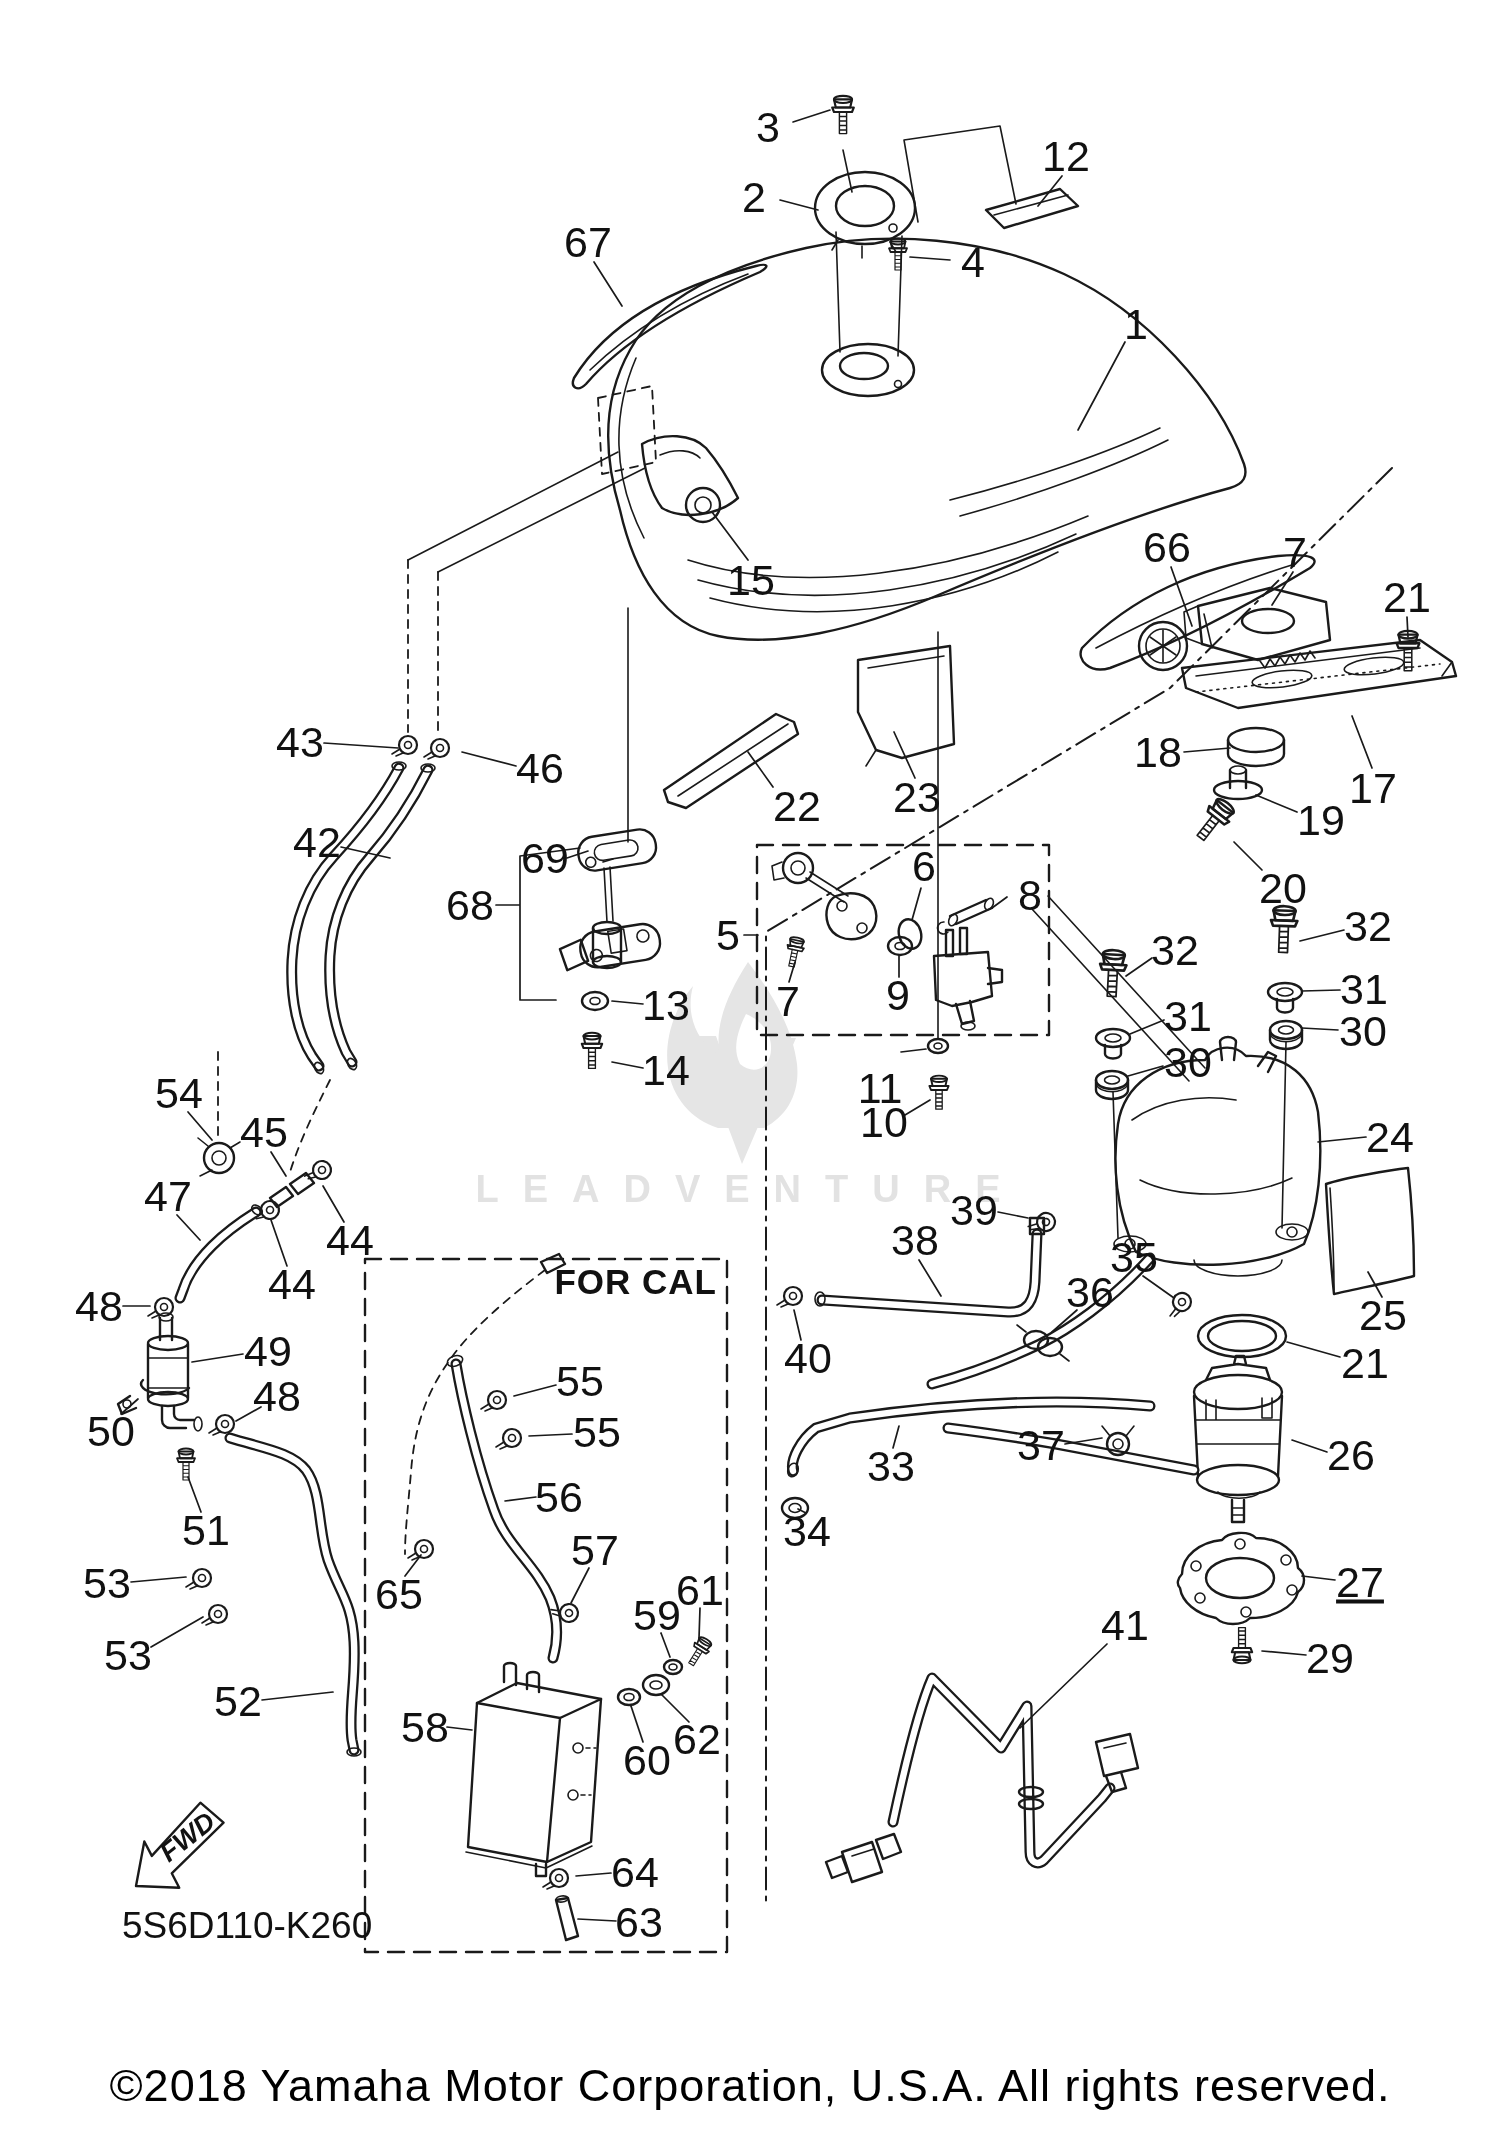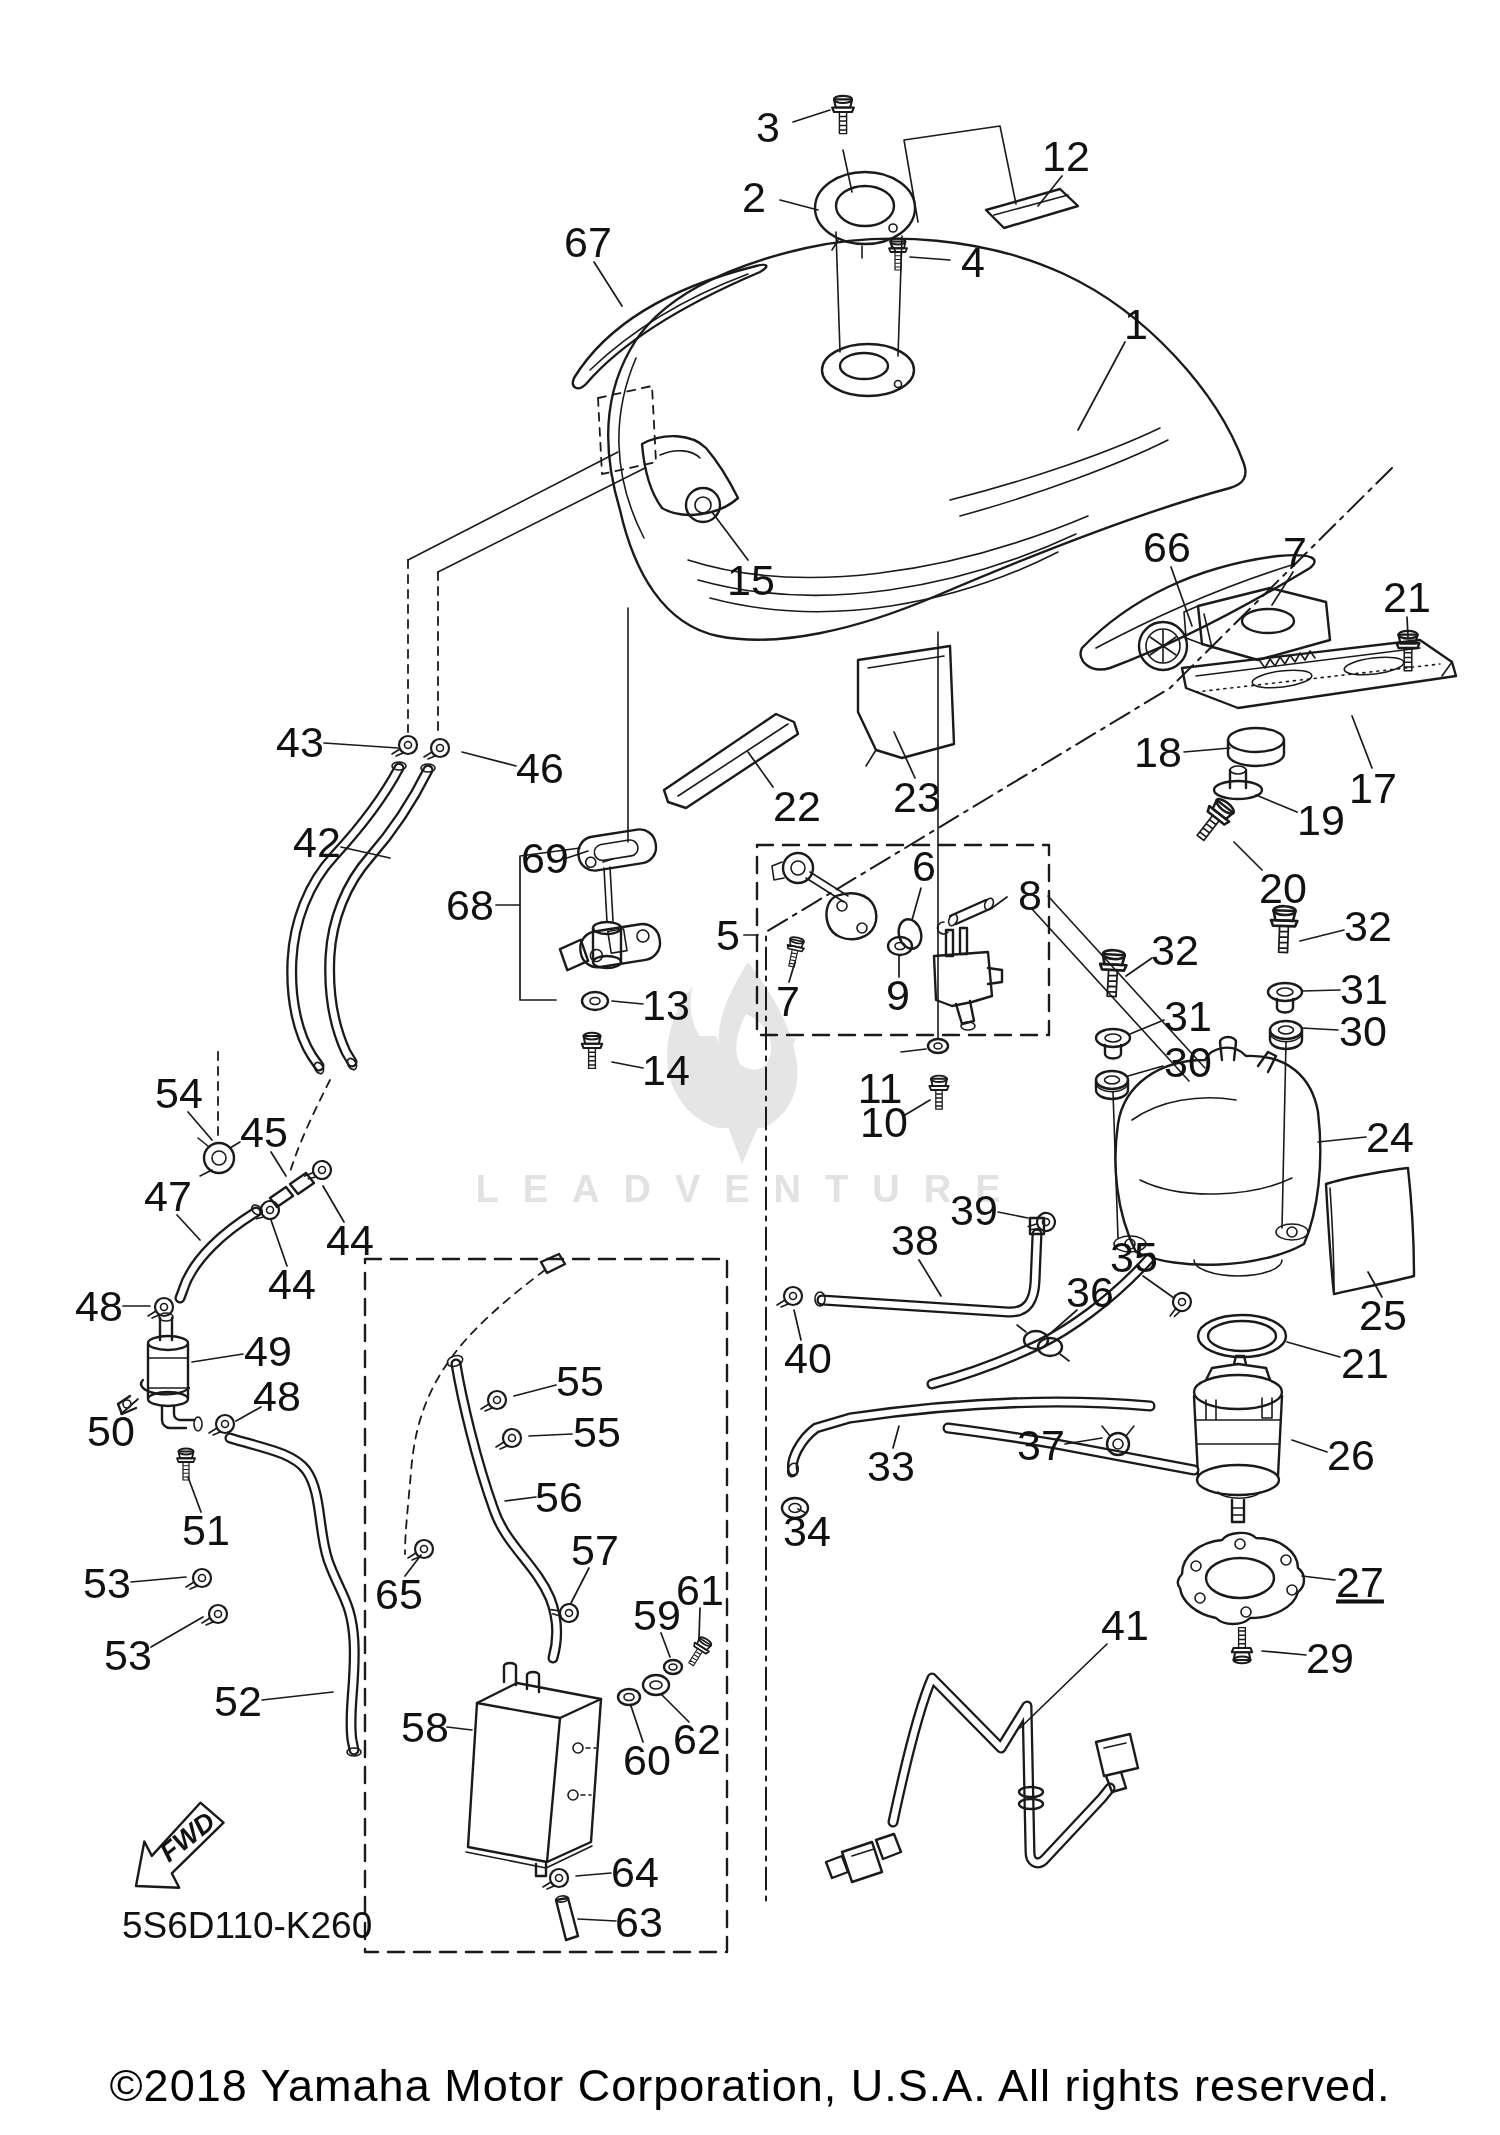--- a/index.html
+++ b/index.html
@@ -420,20 +420,21 @@
         <path d="M689,1722 L661,1694"></path>
     <path d="M616,1921 L578,1919"></path>
         <path d="M611,1873 L576,1876"></path>
         <path d="M405,1576 L421,1555"></path>
     <path d="M1171,567 L1192,626"></path>
         <path d="M594,262 L622,306"></path>
         <path d="M567,858 L588,851"></path>
   </g>
 </svg>
 
+<div class="forcal">FOR CAL</div>
 <div class="partcode">5S6D110-K260</div>
 <div class="wmtext">LEADVENTURE</div>
 <div id="callout-layer">
       <div class="callout" style="left: 1136px; top: 324px;">1</div>
       <div class="callout" style="left: 754px; top: 197px;">2</div>
       <div class="callout" style="left: 768px; top: 127px;">3</div>
       <div class="callout" style="left: 973px; top: 262px;">4</div>
       <div class="callout" style="left: 728px; top: 935px;">5</div>
       <div class="callout" style="left: 924px; top: 866px;">6</div>
       <div class="callout" style="left: 788px; top: 1001px;">7</div>

